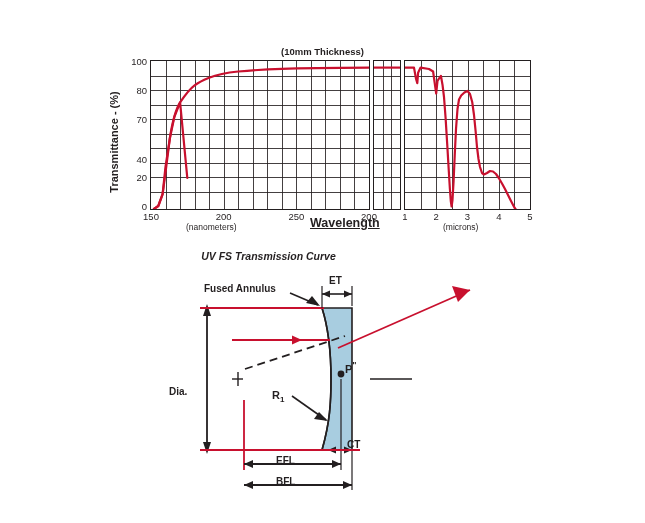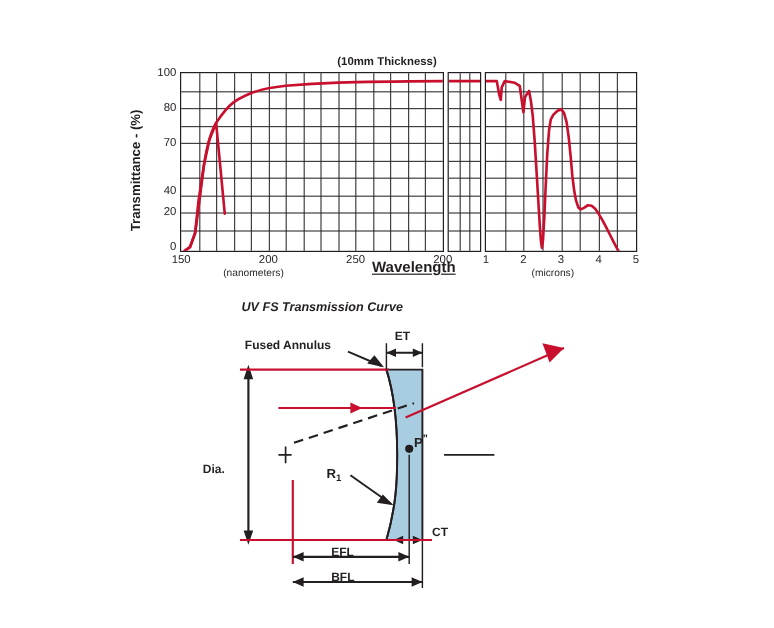--- a/index.html
+++ b/index.html
@@ -232,21 +232,21 @@
       <line x1="244" y1="213" x2="352" y2="213" stroke="#231f20" stroke-width="1.8"></line>
       <polygon points="244,213 253,209 253,217" fill="#231f20"></polygon>
       <polygon points="352,213 343,209 343,217" fill="#231f20"></polygon>
       <line x1="352" y1="178" x2="352" y2="218" stroke="#231f20" stroke-width="1.2"></line>
       <line x1="238" y1="178" x2="360" y2="178" stroke="#c8102e" stroke-width="1.8"></line>
     </svg>
 
     <div class="lbl" style="left:204px;top:11px;">Fused Annulus</div>
     <div class="lbl" style="left:329px;top:3px;">ET</div>
     <div class="lbl" style="left:169px;top:99px;margin-top:15px;">Dia.</div>
-    <div class="lbl" style="left:360px;top:167px;">CT</div>
+    <div class="lbl" style="left:347px;top:167px;">CT</div>
     <div class="lbl" style="left:276px;top:183px;">EFL</div>
     <div class="lbl" style="left:276px;top:204px;">BFL</div>
     <div style="position:absolute;left:272px;top:117px;font-size:11px;font-weight:bold;">
       <span>R</span><sub style="font-size:8px;">1</sub>
     </div>
     <div style="position:absolute;left:345px;top:88px;font-size:11px;font-weight:bold;">
       <span>P</span><sup style="font-size:9px;">"</sup>
     </div>
   </div>
 

